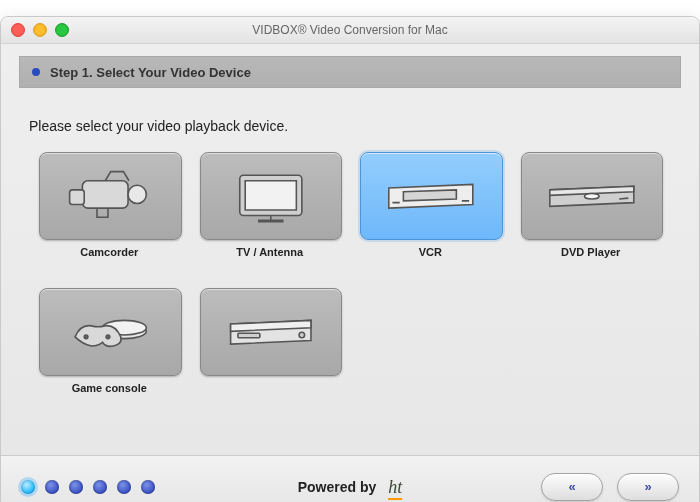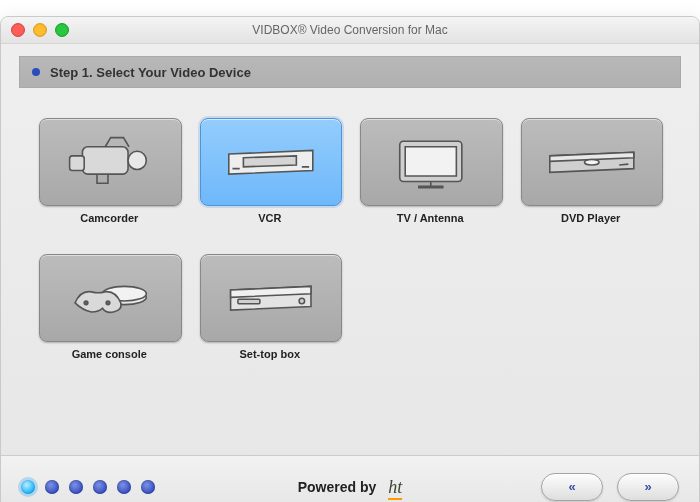--- a/index.html
+++ b/index.html
@@ -203,20 +203,21 @@
     <div class="title">VIDBOX® Video Conversion for Mac</div>
   </div>
 
   <div class="content">
 
     <div class="step-header">
       <span class="dot"></span>
       <span>Step 1. Select Your Video Device</span>
     </div>
 
+    <div class="instruction">Please select your video playback device.</div>
 
     <div class="device-grid">
 
       <div class="device">
         <div class="device-btn">
           <span>
             <svg viewBox="0 0 120 80">
               <g stroke="#555" stroke-width="1.6" fill="#d9d9d9">
                 <rect x="30" y="26" width="50" height="30" rx="6"></rect>
                 <rect x="16" y="36" width="16" height="16" rx="3"></rect>
@@ -224,56 +225,56 @@
                 <path d="M55 26 l6 -10 h14 l6 10" fill="none"></path>
                 <path d="M46 56 v10 h12 v-10" fill="none"></path>
               </g>
             </svg>
           </span>
         </div>
         <div class="device-label">Camcorder</div>
       </div>
 
       <div class="device">
+        <div class="device-btn">
+          <span>
+            <svg viewBox="0 0 120 80">
+              <g stroke="#555" stroke-width="1.6" fill="#d9d9d9">
+                <rect x="26" y="20" width="68" height="44" rx="4" fill="#cfcfcf"></rect>
+                <rect x="32" y="26" width="56" height="32" fill="#f2f2f2"></rect>
+                <line x1="46" y1="70" x2="74" y2="70" stroke-width="3"></line>
+                <line x1="60" y1="64" x2="60" y2="70"></line>
+              </g>
+            </svg>
+          </span>
+        </div>
+        <div class="device-label">TV / Antenna</div>
+      </div>
+
+      <div class="device">
         <div class="device-btn selected">
           <span>
             <svg viewBox="0 0 120 80">
               <g stroke="#555" stroke-width="1.6" fill="#eeeeee">
                 <path d="M14 34 L106 30 L106 52 L14 56 Z"></path>
                 <path d="M30 38 L88 36 L88 46 L30 48 Z" fill="#d5d5d5"></path>
                 <line x1="18" y1="50" x2="26" y2="50"></line>
                 <line x1="94" y1="48" x2="102" y2="48"></line>
               </g>
             </svg>
           </span>
         </div>
         <div class="device-label">VCR</div>
       </div>
 
       <div class="device">
         <div class="device-btn">
           <span>
             <svg viewBox="0 0 120 80">
               <g stroke="#555" stroke-width="1.6" fill="#d9d9d9">
-                <rect x="26" y="20" width="68" height="44" rx="4" fill="#cfcfcf"></rect>
-                <rect x="32" y="26" width="56" height="32" fill="#f2f2f2"></rect>
-                <line x1="46" y1="70" x2="74" y2="70" stroke-width="3"></line>
-                <line x1="60" y1="64" x2="60" y2="70"></line>
-              </g>
-            </svg>
-          </span>
-        </div>
-        <div class="device-label">TV / Antenna</div>
-      </div>
-
-      <div class="device">
-        <div class="device-btn">
-          <span>
-            <svg viewBox="0 0 120 80">
-              <g stroke="#555" stroke-width="1.6" fill="#d9d9d9">
                 <path d="M14 36 L106 32 L106 50 L14 54 Z" fill="#cfcfcf"></path>
                 <path d="M14 36 L106 32 L106 38 L14 42 Z" fill="#e8e8e8"></path>
                 <ellipse cx="60" cy="43" rx="8" ry="3" fill="#f5f5f5"></ellipse>
                 <line x1="90" y1="46" x2="100" y2="45"></line>
               </g>
             </svg>
           </span>
         </div>
         <div class="device-label">DVD Player</div>
       </div>
@@ -301,21 +302,20 @@
             <svg viewBox="0 0 120 80">
               <g stroke="#555" stroke-width="1.6" fill="#d9d9d9">
                 <path d="M16 34 L104 30 L104 52 L16 56 Z" fill="#e3e3e3"></path>
                 <path d="M16 34 L104 30 L104 38 L16 42 Z" fill="#f0f0f0"></path>
                 <rect x="24" y="44" width="24" height="5" rx="1" fill="#cfcfcf"></rect>
                 <circle cx="94" cy="46" r="3" fill="#cfcfcf"></circle>
               </g>
             </svg>
           </span>
         </div>
-        <div class="device-label">Set-top box</div>
       </div>
 
     </div>
 
   </div>
 
   <div class="footer">
     <div class="step-dots">
       <div class="step-dot current"></div>
       <div class="step-dot"></div>

